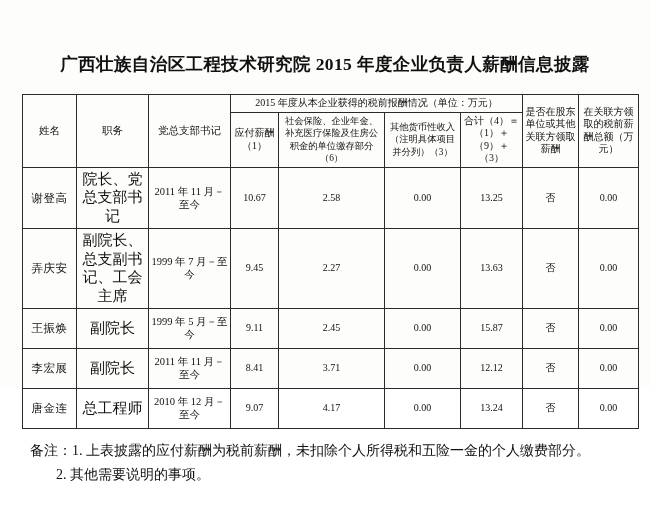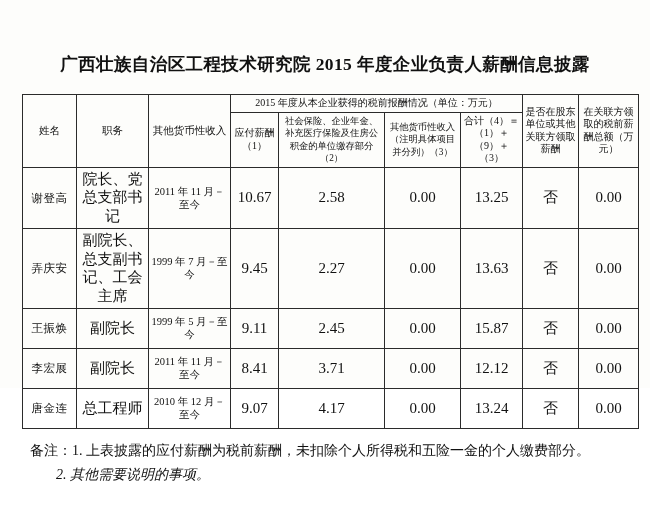--- a/index.html
+++ b/index.html
@@ -82,37 +82,36 @@
   td.post-cell {
     font-size: 15px;
     line-height: 1.35;
     margin-top: 16px;
   }
   td.date-cell {
     font-size: 10.5px;
     line-height: 1.35;
   }
   td.num-cell {
-    font-size: 15px;
+    font-size: 10px;
   }
   tbody tr {
     height: 40px;
   }
   .notes {
     padding: 10px 30px 0 30px;
     font-size: 14px;
     line-height: 1.75;
     color: #111;
   }
   .notes .note-line {
     white-space: nowrap;
   }
   .notes .note-indent {
     padding-left: 26px;
-    font-style: italic;
   }
   .notes .note-label {
     font-weight: normal;
   }
 </style>
 </head>
 <body>
 
 <div class="page">
 
@@ -128,28 +127,28 @@
         <col style="width:106px">
         <col style="width:76px">
         <col style="width:62px">
         <col style="width:56px">
         <col style="width:60px">
       </colgroup>
       <thead>
         <tr>
           <th class="head-cell" rowspan="2">姓名</th>
           <th class="head-cell" rowspan="2">职务</th>
-          <th class="head-cell" rowspan="2">其他货币性收入</th>
+          <th class="head-cell" rowspan="2">党总支部书记</th>
           <th class="grp-head" colspan="4">2015 年度从本企业获得的税前报酬情况（单位：万元）</th>
           <th class="sub-head" rowspan="2">是否在股东单位或其他关联方领取薪酬</th>
           <th class="sub-head" rowspan="2">在关联方领取的税前薪酬总额（万元）</th>
         </tr>
         <tr>
           <th class="sub-head">应付薪酬（1）</th>
-          <th class="sub-head small">社会保险、企业年金、补充医疗保险及住房公积金的单位缴存部分（2）</th>
+          <th class="sub-head small">社会保险、企业年金、补充医疗保险及住房公积金的单位缴存部分（6）</th>
           <th class="sub-head small">其他货币性收入（注明具体项目并分列）（3）</th>
           <th class="sub-head">合计（4）＝（1）＋（9）＋（3）</th>
         </tr>
       </thead>
       <tbody>
         <tr>
           <td class="name-cell">谢登高</td>
           <td class="post-cell">院长、党总支部书记</td>
           <td class="date-cell">2011 年 11 月－至今</td>
           <td class="num-cell">10.67</td>

